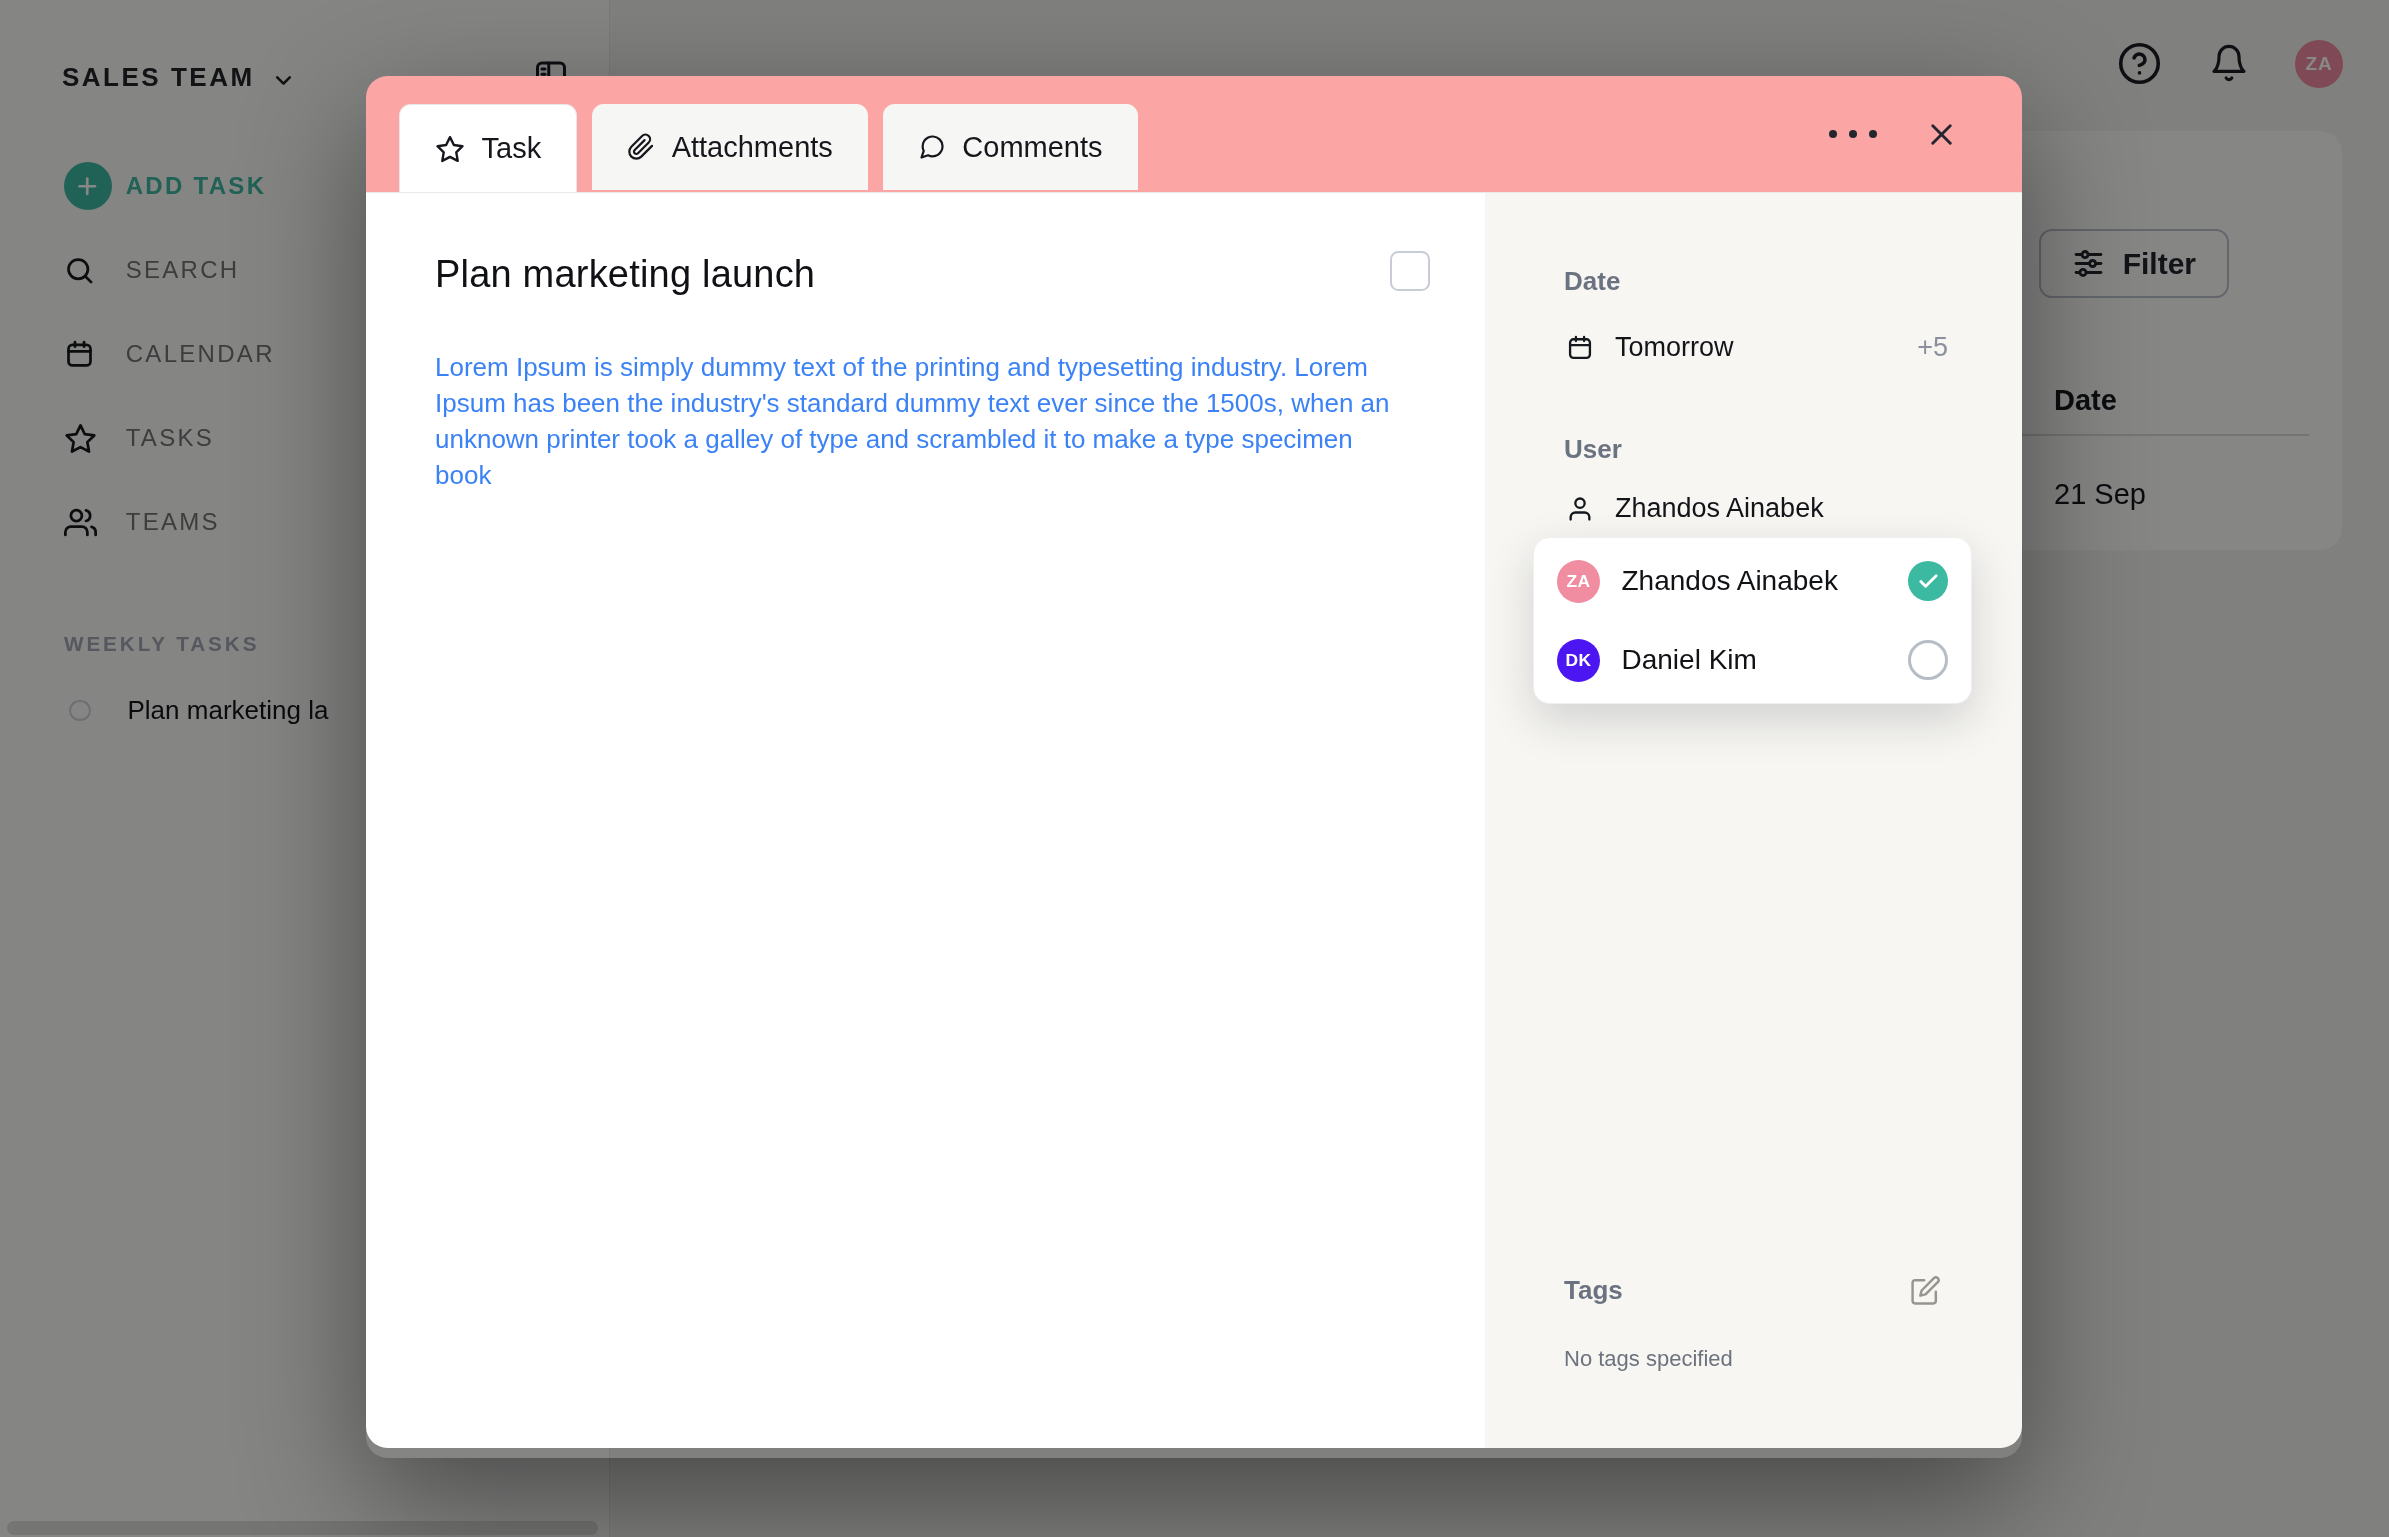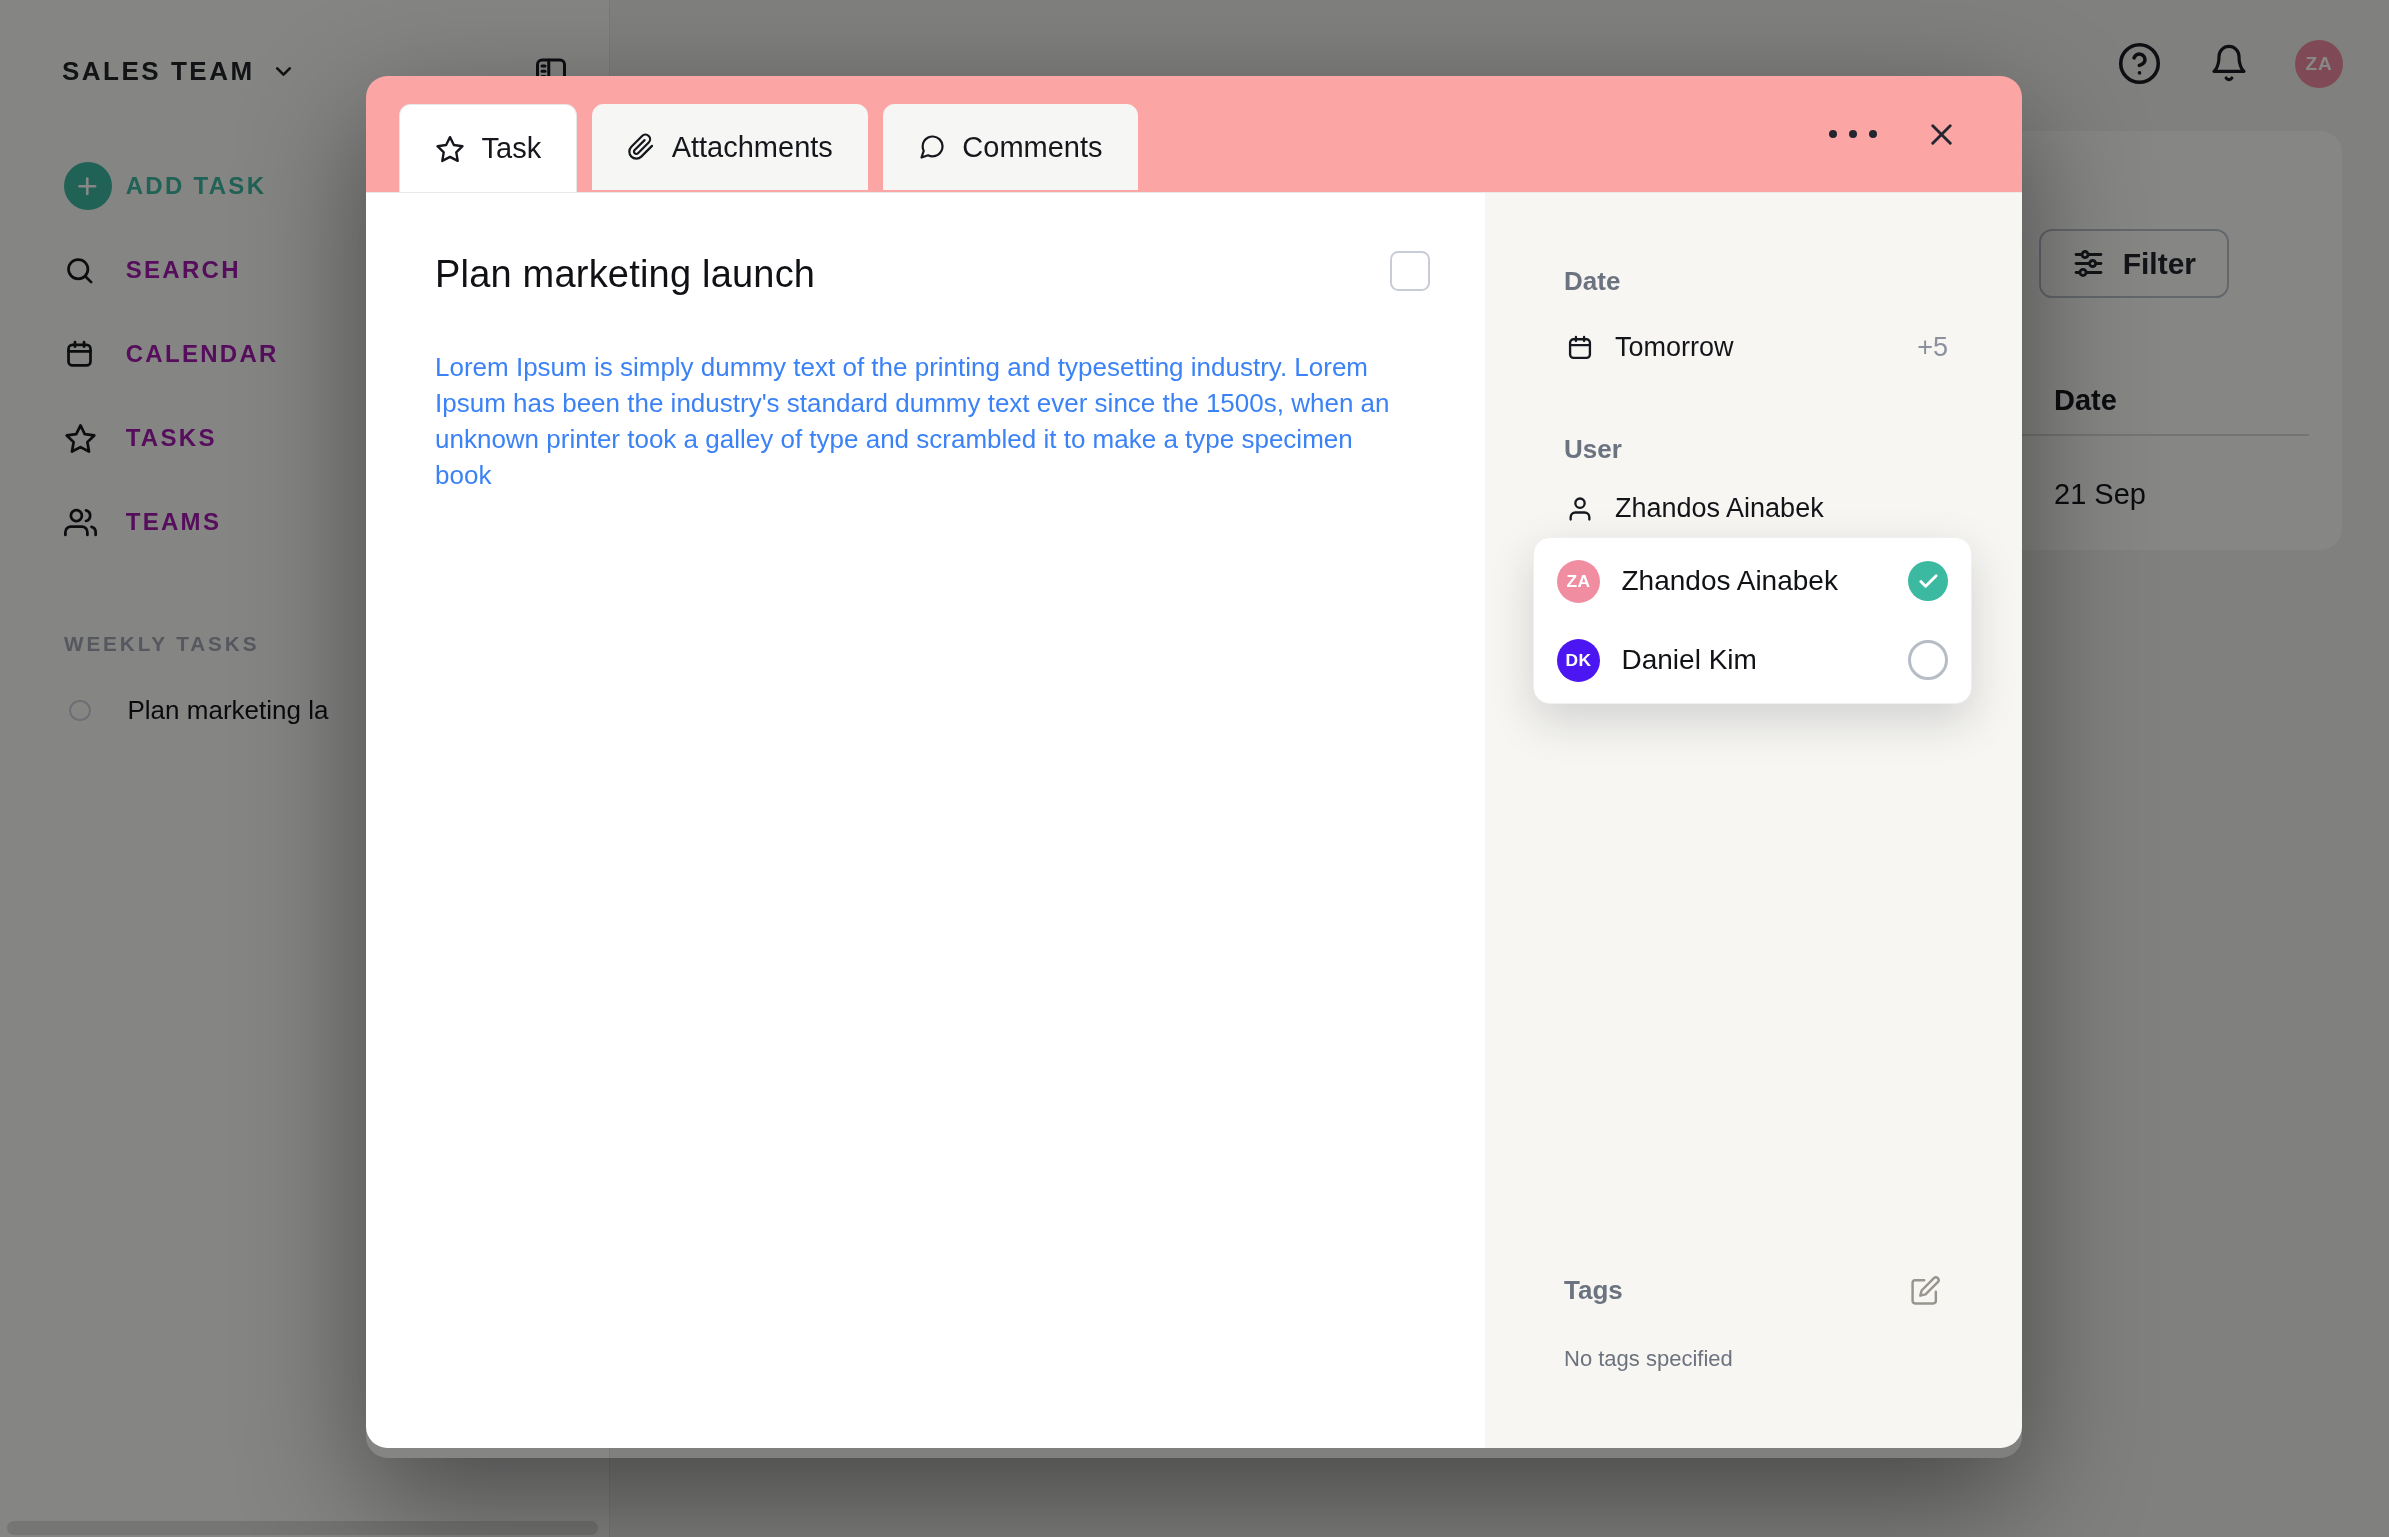--- a/index.html
+++ b/index.html
@@ -4,29 +4,29 @@
 <style>
   html,body{margin:0;padding:0;width:2389px;height:1537px;overflow:hidden;
     font-family:"Liberation Sans","DejaVu Sans",sans-serif;background:#f2f1ef;}
   .screen{position:relative;width:2389px;height:1537px;}
   .icon{display:inline-flex;align-items:center;justify-content:center;}
   .icon svg{display:block;}
 
   
   .sidebar{position:absolute;left:0;top:0;bottom:0;width:610px;background:#fbfbfa;
     border-right:1.7px solid #e4e4e1;box-shadow:3.3px 0 13.2px rgba(0,0,0,.05);box-sizing:border-box;}
-  .ws-row{position:absolute;top:50px;left:62px;right:38px;height:43px;display:flex;align-items:center;}
+  .ws-row{position:absolute;top:50px;left:62px;right:38px;height:43px;display:flex;align-items:flex-end;}
   .ws-name{font-size:26px;font-weight:700;letter-spacing:2.5px;color:#222428;cursor:pointer;}
   .chev{margin-left:16.5px;color:#222428;cursor:pointer;}
   .dock{margin-left:auto;color:#1b1d22;cursor:pointer;}
   .nav{position:absolute;top:144px;left:62px;right:25px;}
   .srow{height:84px;display:flex;align-items:center;cursor:pointer;}
   .iconbox{width:48px;display:flex;justify-content:flex-start;padding-left:1.7px;color:#17191d;box-sizing:border-box;}
   .addc{width:48px;height:48px;border-radius:50%;display:flex;align-items:center;justify-content:center;flex:none;}
-  .slabel{margin-left:15.7px;font-size:24px;font-weight:700;letter-spacing:2.3px;color:#a21caf;white-space:nowrap;}
+  .slabel{margin-left:15.7px;font-size:24px;font-weight:400;letter-spacing:2.3px;color:#737373;white-space:nowrap;}
   .srow.add .slabel{font-weight:700;}
   .section-title{position:absolute;top:632px;left:64px;font-size:20.7px;font-weight:600;letter-spacing:2.9px;color:#a2a6b3;}
   .task-item{position:absolute;top:695px;left:69px;display:flex;align-items:center;cursor:pointer;}
   .task-circle{width:21.5px;height:21.5px;border:2.5px solid #ccd0d9;border-radius:50%;box-sizing:border-box;flex:none;}
   .task-label{margin-left:37px;font-size:26px;color:#141519;white-space:nowrap;}
   .hscroll{position:absolute;left:6.6px;bottom:2.5px;width:591px;height:14px;border-radius:7.4px;background:#dddddb;}
 
   
   .main{position:absolute;left:610px;right:0;top:0;bottom:0;background:#f2f1ef;}
   .tb-icon{position:absolute;color:#1b1d22;cursor:pointer;}

